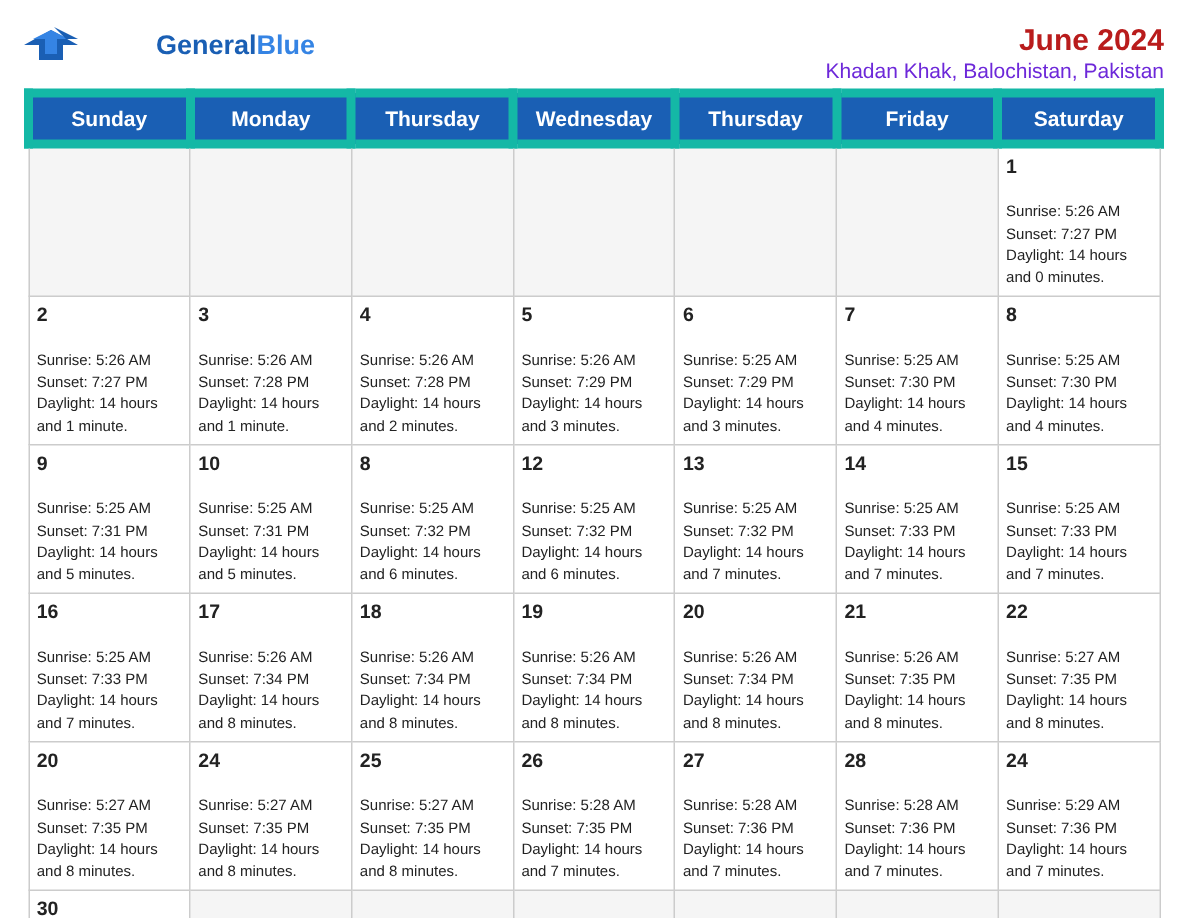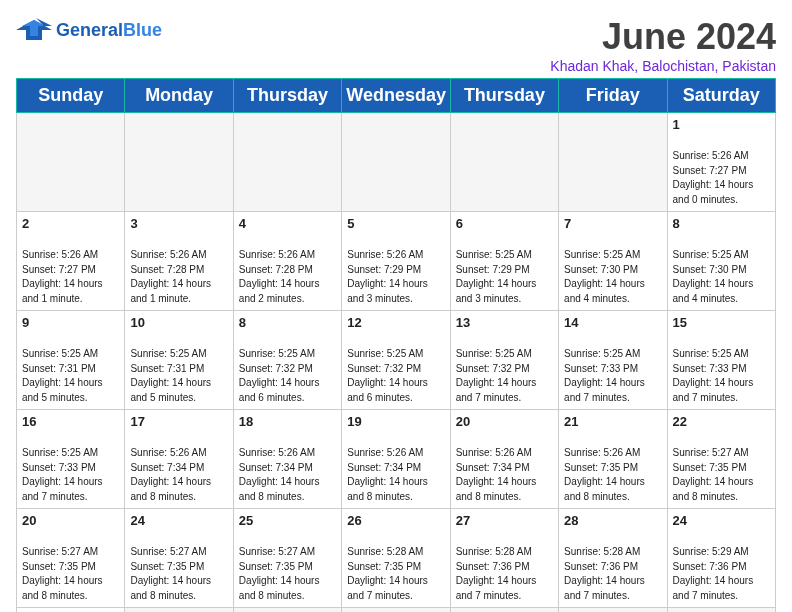--- a/index.html
+++ b/index.html
@@ -18,54 +18,55 @@
     }
     .logo {
       display: flex;
       align-items: center;
       gap: 4px;
     }
     .logo-text {
       font-size: 18px;
       color: #333;
       font-weight: normal;
+      margin-left: 48px;
     }
     .logo-text span {
       color: #1a5fb4;
       font-weight: bold;
     }
     .logo-bird {
       width: 36px;
       height: 28px;
     }
     .title-area {
       text-align: right;
     }
     .month-title {
-      font-size: 36px;
-      color: #404040;
+      font-size: 20px;
+      color: #b91c1c;
       font-weight: bold;
     }
     .location-title {
       font-size: 14px;
       color: #6d28d9;
     }
     .calendar {
       width: 100%;
       border-collapse: collapse;
       table-layout: fixed;
     }
     .calendar th {
       background: #1a5fb4;
       color: #fff;
       padding: 6px 4px;
-      font-size: 18px;
+      font-size: 14px;
       font-weight: bold;
       text-align: center;
-      border: 1px solid #14b8a6;
+      border: 6px solid #14b8a6;
     }
     .calendar td {
       border: 1px solid #ccc;
       vertical-align: top;
       padding: 4px 5px;
       font-size: 10.5px;
       color: #222;
       height: 82px;
       background: #fff;
     }

